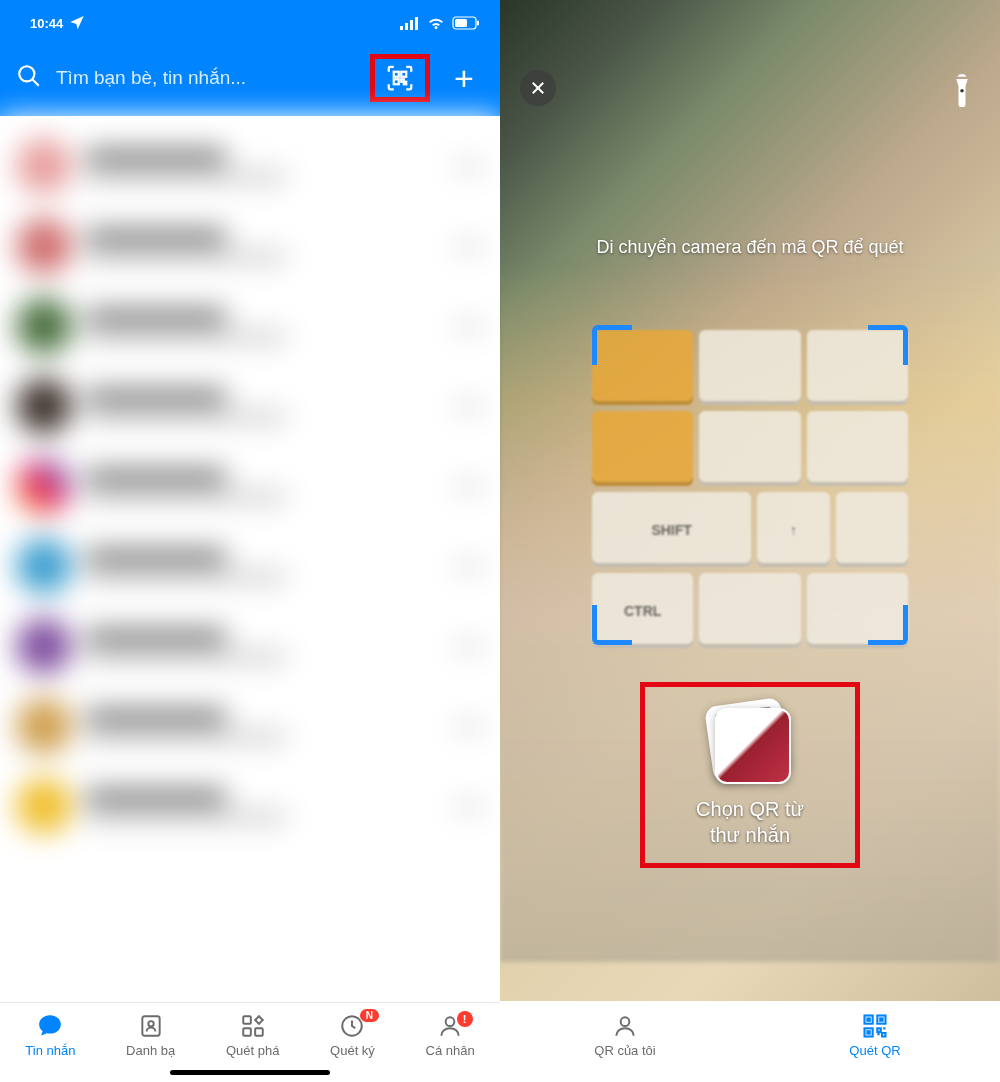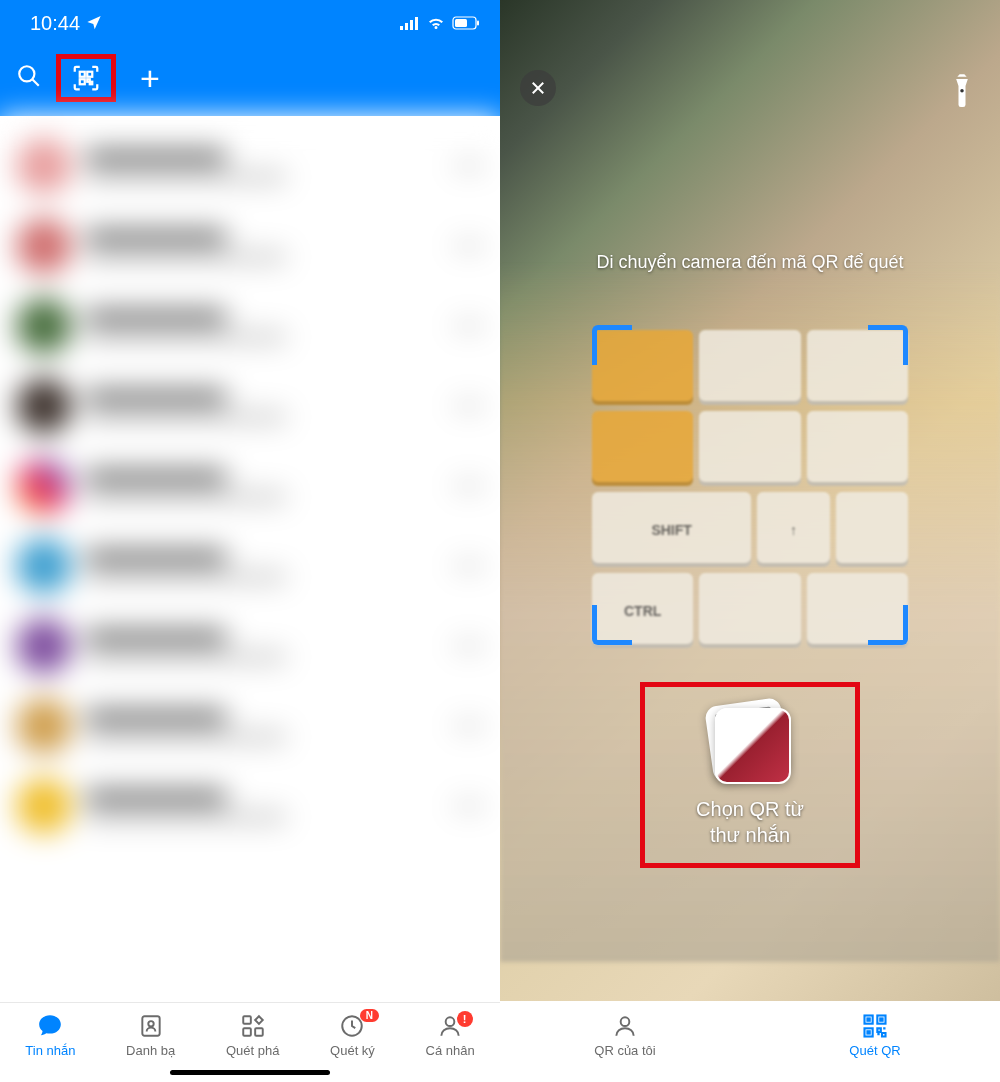--- a/index.html
+++ b/index.html
@@ -1,21 +1,21 @@
 <!DOCTYPE html>
 <html><head>
 <meta charset="utf-8">
 <style>
   * { margin: 0; padding: 0; box-sizing: border-box; }
   body { font-family: -apple-system, BlinkMacSystemFont, 'Segoe UI', sans-serif; background: #fff; }
   .container { display: flex; width: 1000px; height: 1082px; }
   .screen { width: 500px; height: 100%; position: relative; overflow: hidden; }
 
   
-  .status-bar { display: flex; justify-content: space-between; align-items: center; padding: 8px 20px 4px 30px; color: #fff; font-weight: 400; font-size: 20px; height: 42px; }
+  .status-bar { display: flex; justify-content: space-between; align-items: center; padding: 8px 20px 4px 30px; color: #fff; font-weight: 700; font-size: 13px; height: 42px; }
   .status-bar .time { display: flex; align-items: center; gap: 6px; }
   .status-bar .icons { display: flex; align-items: center; gap: 6px; }
   .status-left .status-bar { background: #0084ff; }
   .status-right .status-bar { color: #fff; background: rgba(0,0,0,0.2); }
 
   .signal-icon svg, .wifi-icon svg, .battery-icon svg, .nav-arrow svg { display: block; }
 
   
   .header-left { background: #0084ff; padding: 12px 16px 14px 16px; display: flex; align-items: center; gap: 14px; }
   .search-icon { color: #fff; }
@@ -46,21 +46,21 @@
 
   
   .screen-right { background: linear-gradient(180deg, #3a4a3a 0%, #5a6a5a 15%, #c2b8a8 40%, #d8cab8 70%, #b8ac98 100%); position: relative; }
   .camera-bg { position: absolute; inset: 0; background: linear-gradient(135deg, #2a3628 0%, #4a5548 10%, #7a8a6a 20%, #bca88c 35%, #dfcfa8 55%, #e8d8b8 75%, #c8b898 100%); }
   .keyboard-blur { position: absolute; bottom: 120px; left: 0; right: 0; height: 700px; background: linear-gradient(180deg, transparent 0%, rgba(240,200,120,0.3) 20%, rgba(220,200,180,0.6) 50%, rgba(180,170,150,0.7) 100%); filter: blur(2px); }
 
   .top-overlay { position: absolute; top: 70px; left: 0; right: 0; display: flex; justify-content: space-between; padding: 0 20px; z-index: 10; }
   .close-btn { width: 36px; height: 36px; border-radius: 50%; background: rgba(60,60,60,0.7); display: flex; align-items: center; justify-content: center; color: #fff; }
   .flash-btn { width: 36px; height: 46px; display: flex; align-items: center; justify-content: center; color: #fff; }
 
-  .qr-instruction { position: absolute; top: 252px; left: 0; right: 0; text-align: center; color: #fff; font-size: 18px; font-weight: 500; z-index: 10; text-shadow: 0 1px 3px rgba(0,0,0,0.5); }
+  .qr-instruction { position: absolute; top: 237px; left: 0; right: 0; text-align: center; color: #fff; font-size: 18px; font-weight: 500; z-index: 10; text-shadow: 0 1px 3px rgba(0,0,0,0.5); }
 
   .scan-frame { position: absolute; top: 325px; left: 92px; width: 316px; height: 320px; z-index: 10; }
   .corner { position: absolute; width: 40px; height: 40px; border: 5px solid #1e88ff; }
   .corner.tl { top: 0; left: 0; border-right: none; border-bottom: none; border-radius: 6px 0 0 0; }
   .corner.tr { top: 0; right: 0; border-left: none; border-bottom: none; border-radius: 0 6px 0 0; }
   .corner.bl { bottom: 0; left: 0; border-right: none; border-top: none; border-radius: 0 0 0 6px; }
   .corner.br { bottom: 0; right: 0; border-left: none; border-top: none; border-radius: 0 0 6px 0; }
 
   
   .kb-keys { position: absolute; top: 330px; left: 92px; width: 316px; height: 320px; display: flex; flex-direction: column; gap: 6px; filter: blur(1px); opacity: 0.85; }
@@ -120,20 +120,21 @@
       </div>
     </div>
 
     <div class="header-left">
       <span class="search-icon">
         <svg width="26" height="26" viewBox="0 0 24 24" fill="none" stroke="#fff" stroke-width="2">
             <circle cx="10" cy="10" r="7"></circle>
             <line x1="15" y1="15" x2="21" y2="21"></line>
           </svg>
       </span>
+      <span class="search-placeholder">Tìm bạn bè, tin nhắn...</span>
       <span class="qr-button qr-highlight">
         <svg width="30" height="30" viewBox="0 0 24 24" fill="none" stroke="#fff" stroke-width="1.8">
           <path d="M3 7V4a1 1 0 011-1h3M21 7V4a1 1 0 00-1-1h-3M3 17v3a1 1 0 001 1h3M21 17v3a1 1 0 01-1 1h-3"></path>
           <rect x="7" y="7" width="4" height="4"></rect>
             <rect x="13" y="7" width="4" height="4"></rect>
             <rect x="7" y="13" width="4" height="4"></rect>
           <rect x="13" y="13" width="2" height="2"></rect>
             <rect x="15" y="15" width="2" height="2"></rect>
         </svg>
       </span>

